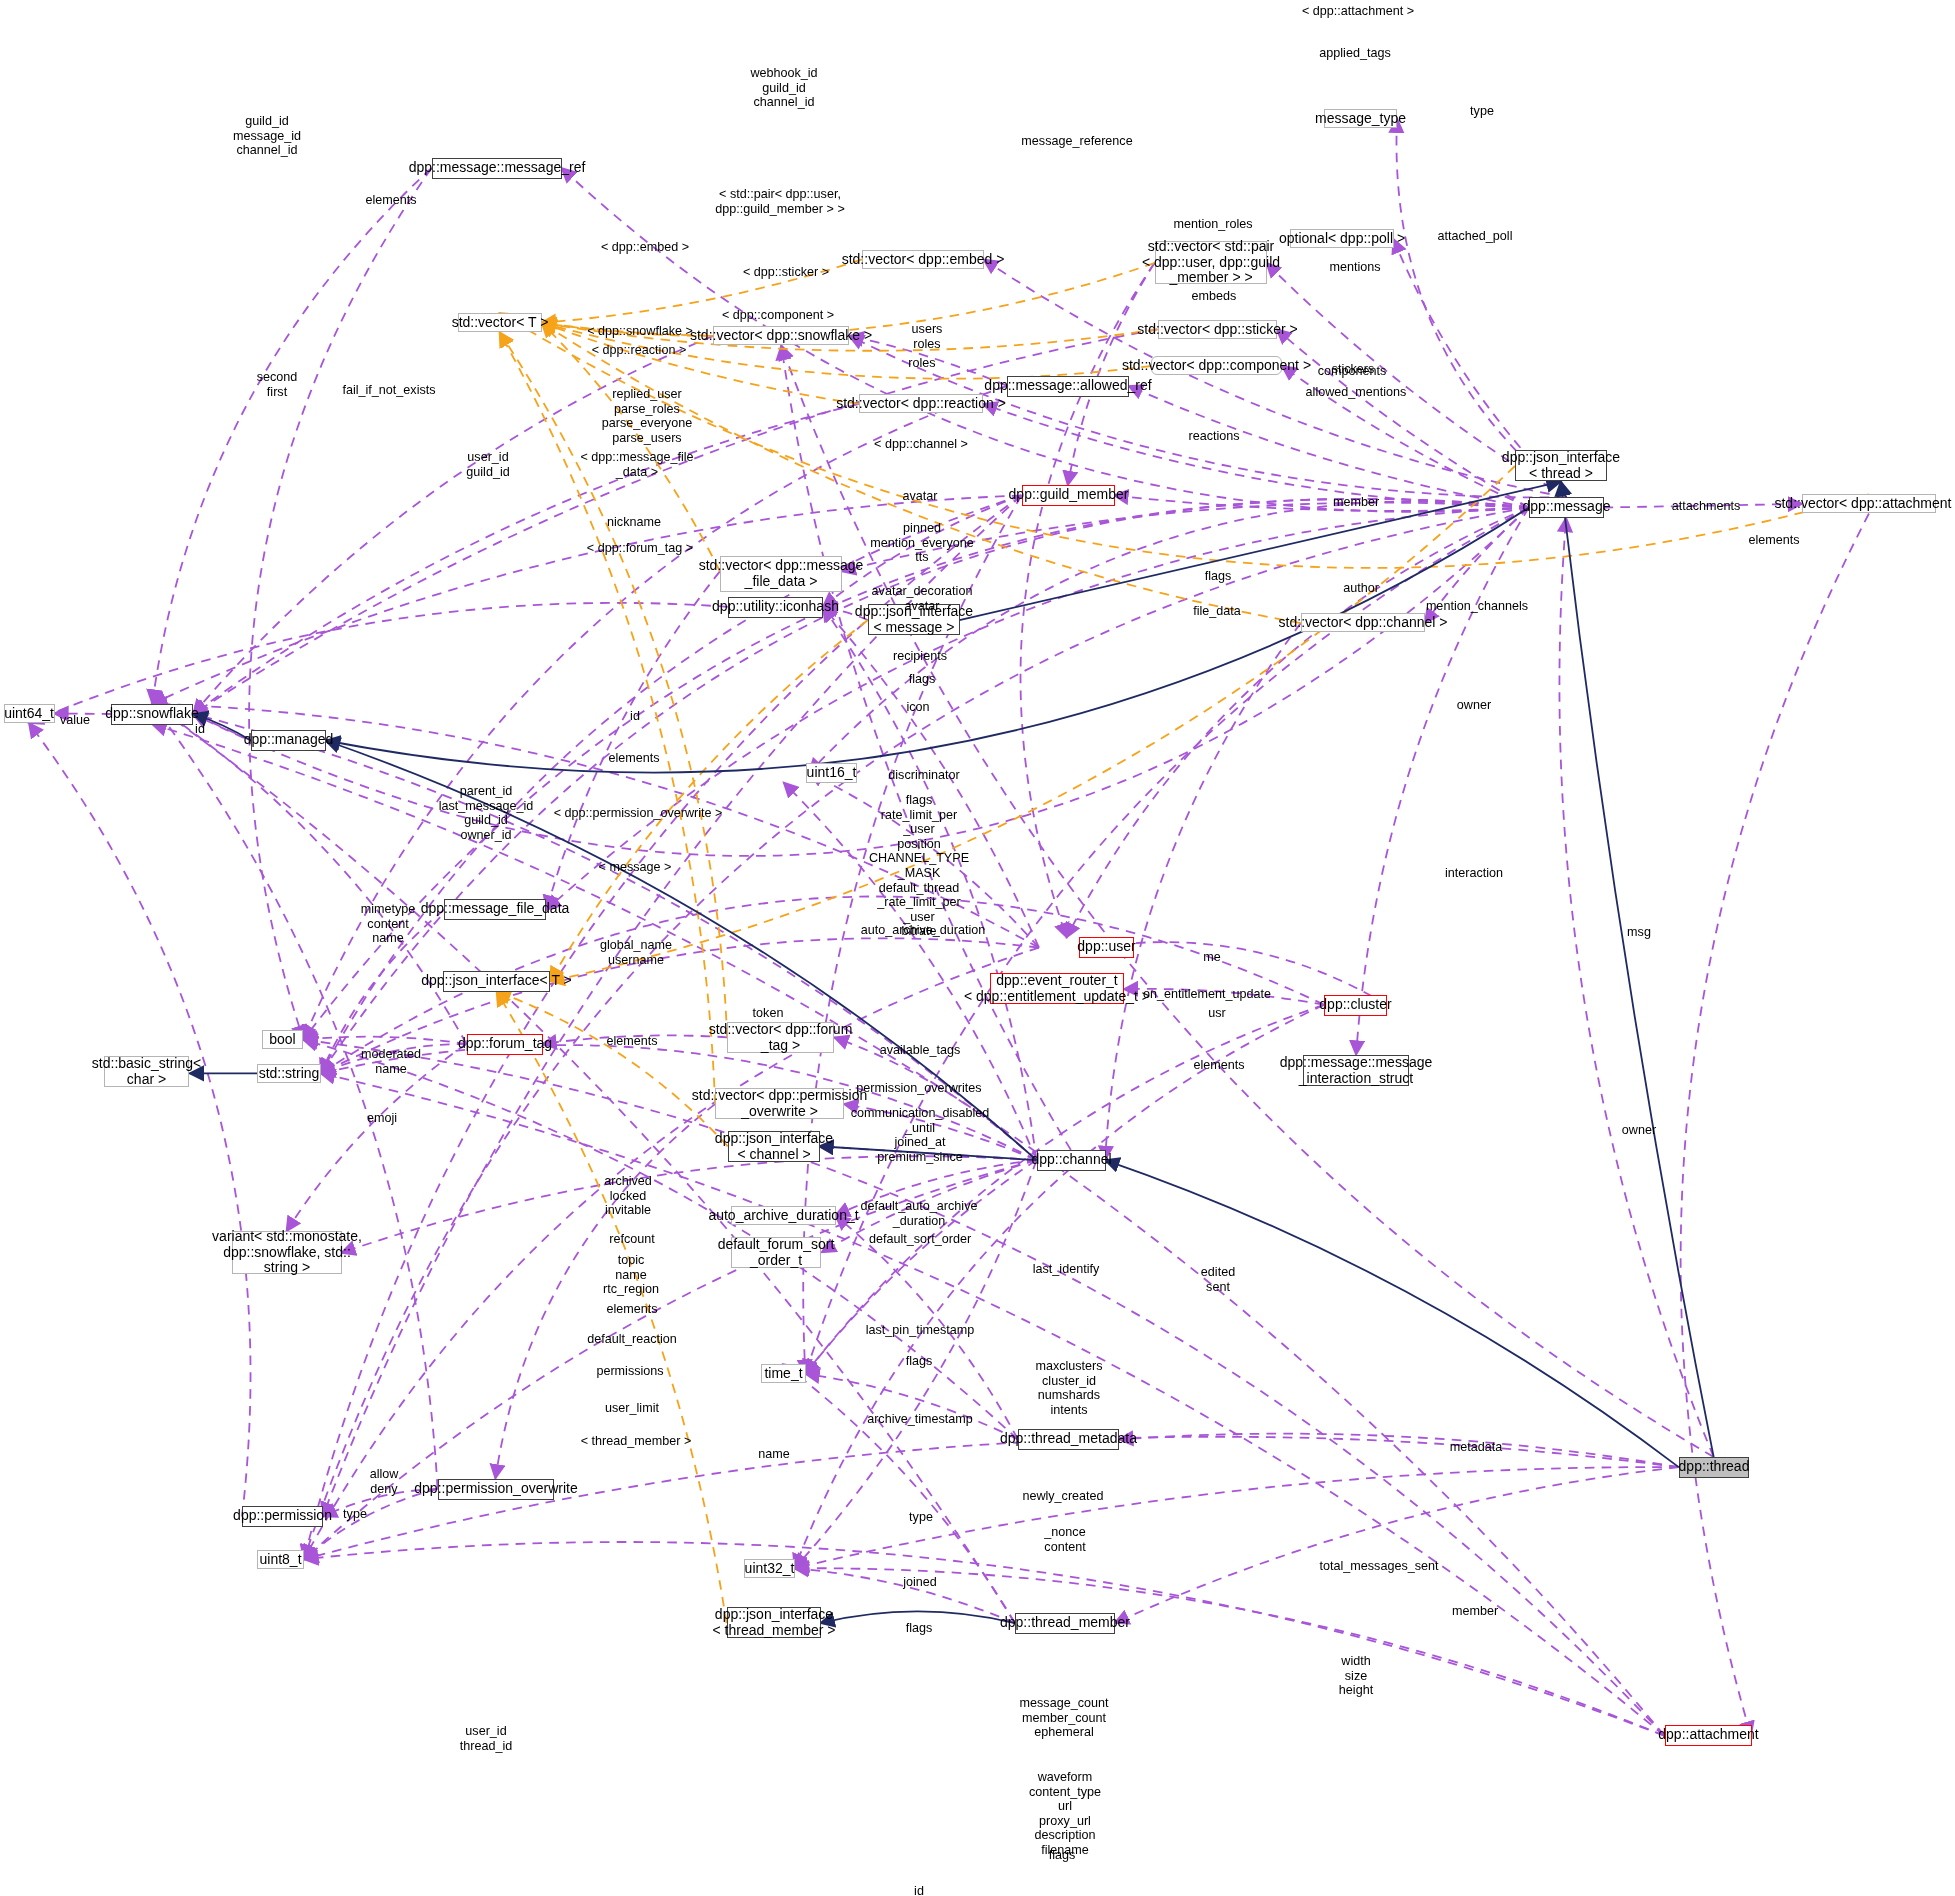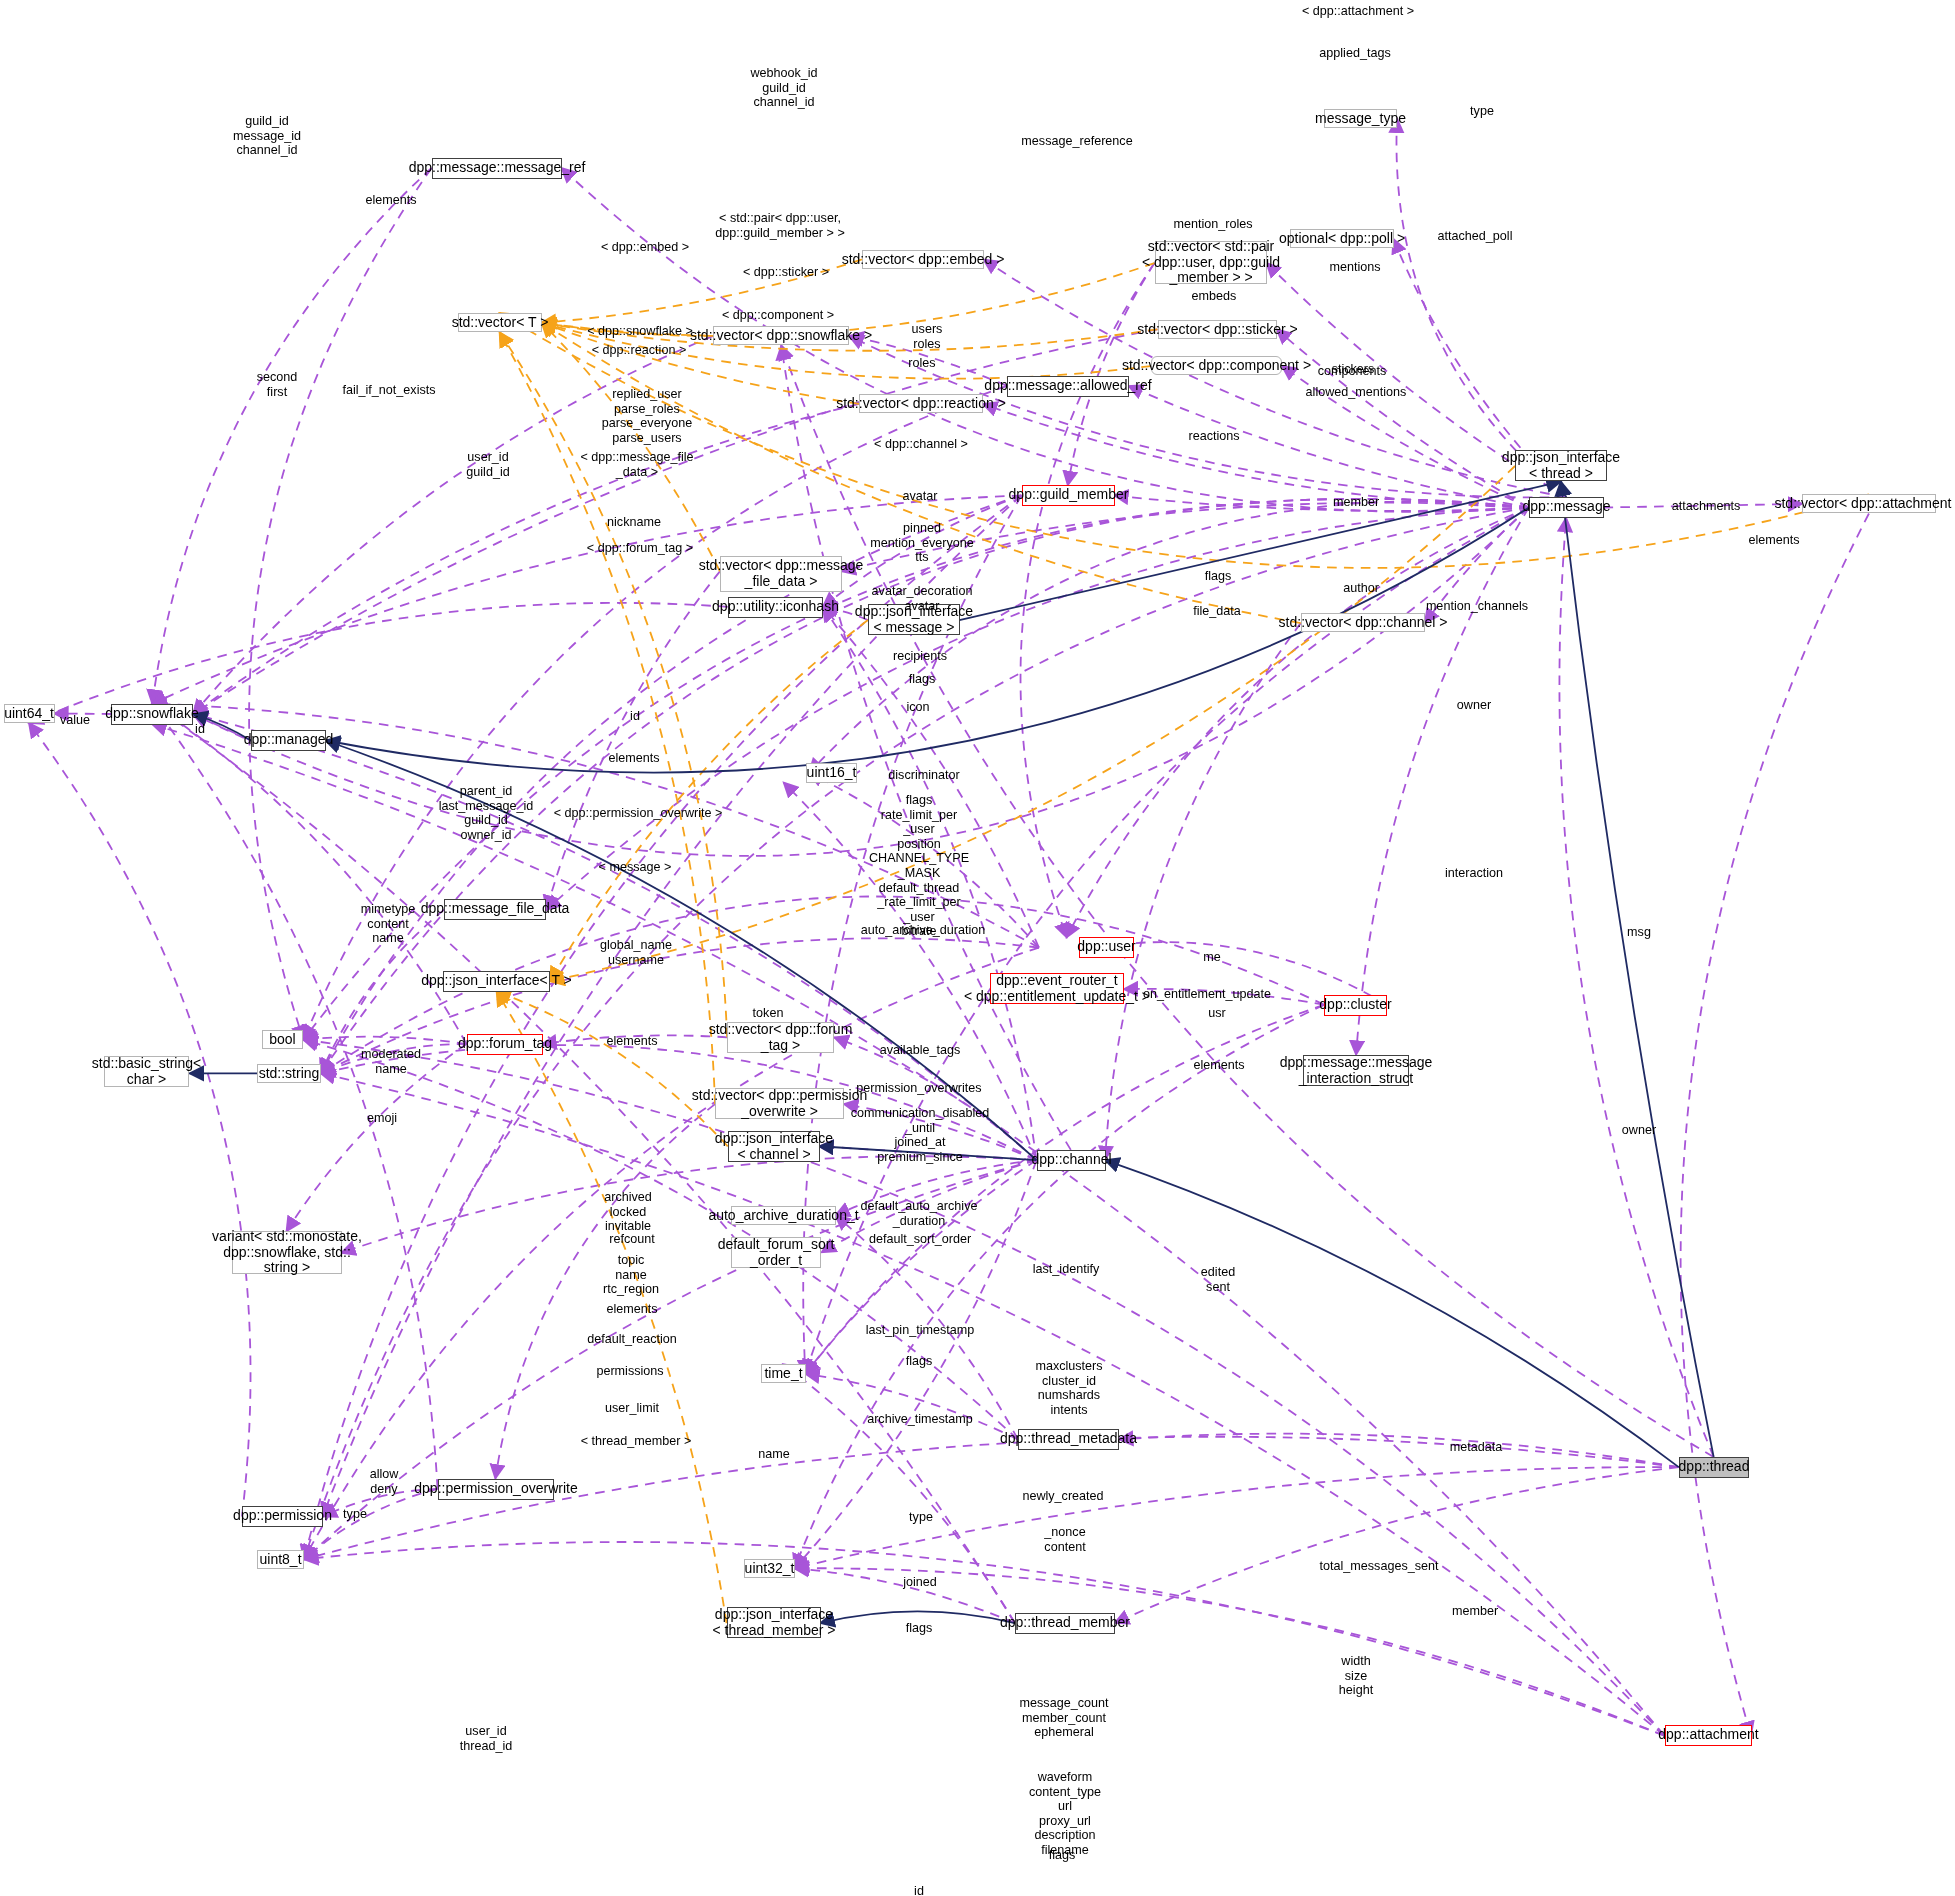--- a/index.html
+++ b/index.html
@@ -229,21 +229,21 @@
     <div class="elabel" style="left: 1355px; top: 46px;">applied_tags</div>
     <div class="elabel" style="left: 784px; top: 66px;">webhook_id
 guild_id
 channel_id</div>
     <div class="elabel" style="left: 1482px; top: 104px;">type</div>
     <div class="elabel" style="left: 267px; top: 114px;">guild_id
 message_id
 channel_id</div>
     <div class="elabel" style="left: 1077px; top: 134px;">message_reference</div>
     <div class="elabel" style="left: 391px; top: 193px;">elements</div>
-    <div class="elabel" style="left: 780px; top: 187px; margin-top: 24px;">&lt; std::pair&lt; dpp::user,
+    <div class="elabel" style="left: 780px; top: 187px;">&lt; std::pair&lt; dpp::user,
 dpp::guild_member &gt; &gt;</div>
     <div class="elabel" style="left: 1213px; top: 217px;">mention_roles</div>
     <div class="elabel" style="left: 1475px; top: 229px;">attached_poll</div>
     <div class="elabel" style="left: 645px; top: 240px;">&lt; dpp::embed &gt;</div>
     <div class="elabel" style="left: 1355px; top: 260px;">mentions</div>
     <div class="elabel" style="left: 786px; top: 265px;">&lt; dpp::sticker &gt;</div>
     <div class="elabel" style="left: 1214px; top: 289px;">embeds</div>
     <div class="elabel" style="left: 778px; top: 308px;">&lt; dpp::component &gt;</div>
     <div class="elabel" style="left: 927px; top: 322px;">users
 roles</div>
@@ -320,21 +320,21 @@
     <div class="elabel" style="left: 920px; top: 1043px;">available_tags</div>
     <div class="elabel" style="left: 391px; top: 1047px;">moderated
 name</div>
     <div class="elabel" style="left: 1219px; top: 1058px;">elements</div>
     <div class="elabel" style="left: 919px; top: 1081px;">permission_overwrites</div>
     <div class="elabel" style="left: 920px; top: 1106px;">communication_disabled
 _until
 joined_at
 premium_since</div>
     <div class="elabel" style="left: 382px; top: 1111px;">emoji</div>
-    <div class="elabel" style="left: 628px; top: 1174px; margin-top: 16px;">archived
+    <div class="elabel" style="left: 628px; top: 1174px;">archived
 locked
 invitable</div>
     <div class="elabel" style="left: 919px; top: 1199px;">default_auto_archive
 _duration</div>
     <div class="elabel" style="left: 920px; top: 1232px;">default_sort_order</div>
     <div class="elabel" style="left: 632px; top: 1232px;">refcount</div>
     <div class="elabel" style="left: 631px; top: 1253px;">topic
 name
 rtc_region</div>
     <div class="elabel" style="left: 1066px; top: 1262px;">last_identify</div>

